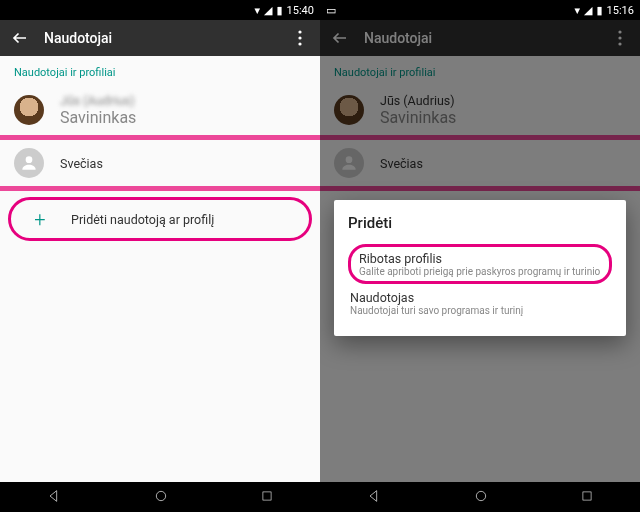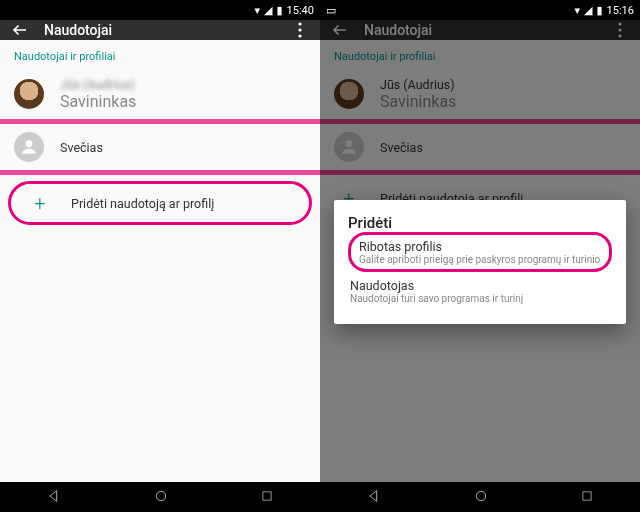--- a/index.html
+++ b/index.html
@@ -1,40 +1,40 @@
 <!DOCTYPE html>
 <html><head>
 <meta charset="utf-8">
 <style>
   * { box-sizing: border-box; margin: 0; padding: 0; }
   html, body { height: 100%; font-family: Roboto, Arial, sans-serif; font-size: 13px; color: #212121; }
   body { width: 640px; height: 512px; display: flex; position: relative; background:#000; }
   .panel { width: 320px; height: 512px; position: relative; background: #fafafa; overflow: hidden; }
   .statusbar { height: 20px; background: #000; color: #fff; display: flex; align-items: center; justify-content: flex-end; padding: 0 6px; font-size: 11px; gap: 4px; }
   .statusbar .left-icons { margin-right:auto; display:flex; gap:4px; }
-  .appbar { height: 20px; background: #303030; color: #fff; display: flex; align-items: center; padding: 0 8px; }
+  .appbar { height: 36px; background: #303030; color: #fff; display: flex; align-items: center; padding: 0 8px; }
   .appbar .back { width: 24px; height: 24px; display:flex;align-items:center;justify-content:center; margin-right: 12px; }
   .appbar .title { flex: 1; font-size: 14px; font-weight: 500; }
   .appbar .menu { width: 24px; height:24px; display:flex;align-items:center;justify-content:center; }
   .content { background: #fafafa; }
   .section-label { color: #009688; font-size: 11px; font-weight: 400; padding: 10px 14px 6px; }
   .row { display: flex; align-items: center; padding: 8px 14px; border-bottom: 5px solid #ec4899; min-height: 46px; }
   .row:last-child { border-bottom: none; }
   .row .avatar { width: 30px; height: 30px; border-radius: 50%; background: #ccc; margin-right: 16px; flex-shrink:0; display:flex;align-items:center;justify-content:center; }
   .row .avatar.user { background: radial-gradient(circle at 50% 40%, #d9b28c 0 40%, #5a3a1e 40% 100%); }
   .row .plus-icon { width: 30px; height: 30px; margin-right: 16px; display:flex; align-items:center; justify-content:center; color:#009688; font-size:20px; font-weight:300; flex-shrink:0; }
   .row .textcol .primary { font-size: 12.5px; color:#333; }
   .row .textcol .primary.blur { filter: blur(2px); color:#888; }
   .row .textcol .secondary { font-size: 16px; color:#888; }
   .highlight { border: 3px solid #e6007e; border-radius: 22px; padding: 4px 14px; position: relative; }
   .navbar { position: absolute; bottom:0; left:0; right:0; height: 30px; background:#000; display:flex; align-items:center; justify-content:space-around; }
   .navbar svg { stroke:#fff; fill:none; }
   .dim-overlay { position:absolute; top:20px; left:0; right:0; bottom:30px; background:rgba(0,0,0,0.5); }
   .dialog { position:absolute; left:14px; right:14px; top:200px; background:#fff; border-radius:2px; box-shadow:0 8px 24px rgba(0,0,0,0.4); padding: 14px 14px 14px; }
-  .dialog .dlg-title { font-size: 15px; font-weight:500; }
+  .dialog .dlg-title { font-size: 15px; font-weight:500; margin-bottom: 12px; }
   .dialog .opt { padding: 6px 2px; }
   .dialog .opt .opt-title { font-size: 12.5px; color:#333; }
   .dialog .opt .opt-sub { font-size: 10px; color:#888; }
   .dialog .opt.highlighted { border:3px solid #e6007e; border-radius:18px; padding:4px 8px; }
   .person-svg { width:20px; height:20px; }
 </style>
 </head>
 <body>
 
 <div class="panel">

